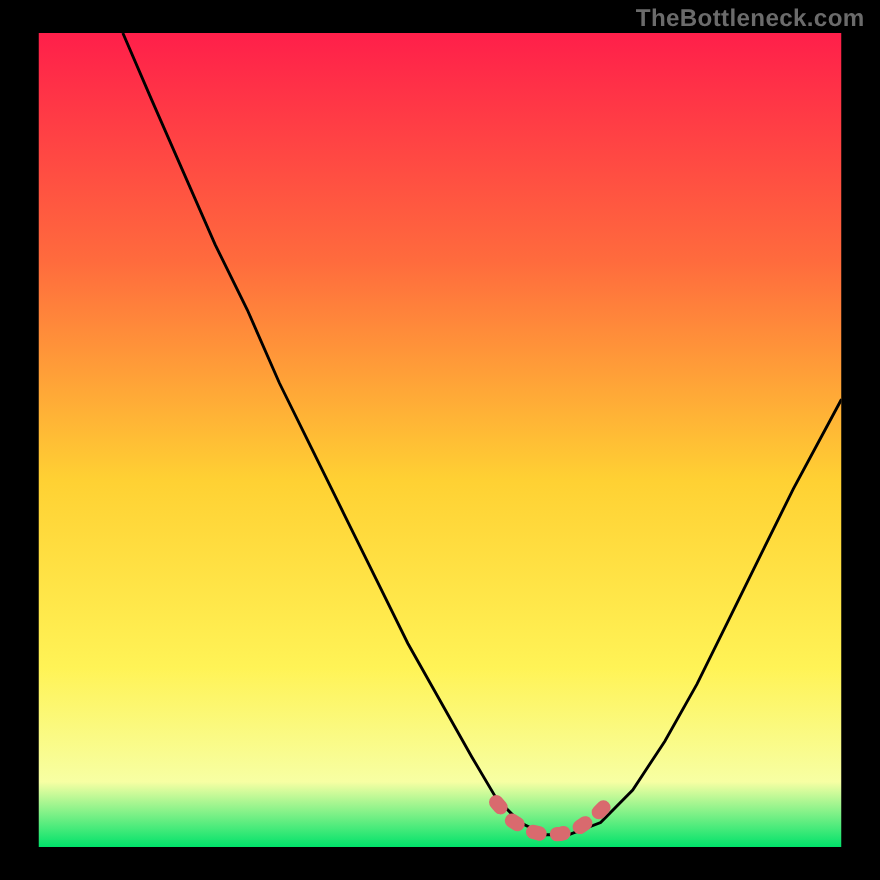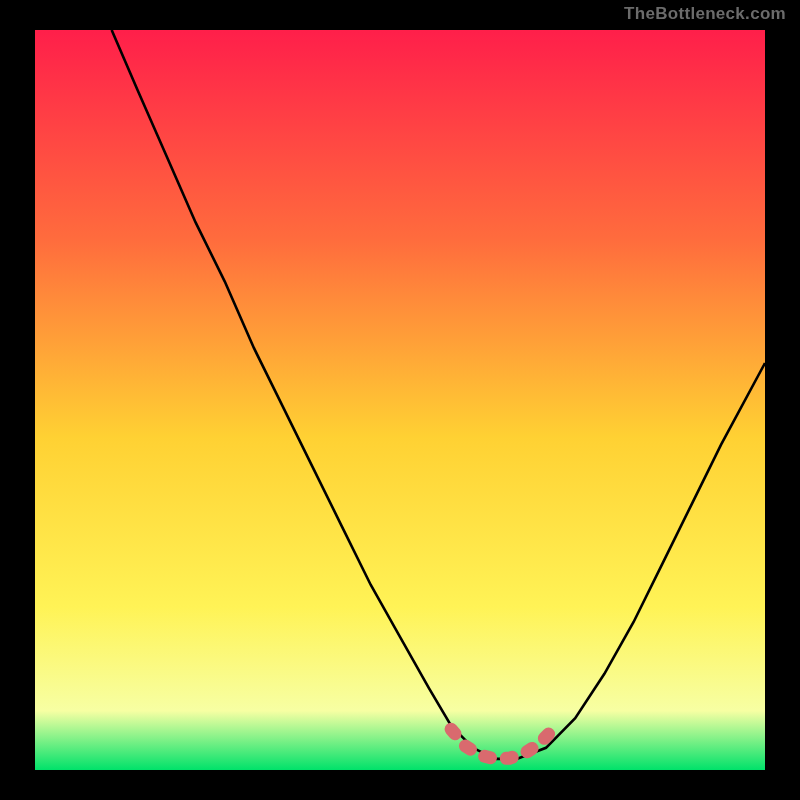--- a/index.html
+++ b/index.html
@@ -14,21 +14,21 @@
   .stage {
     position: relative;
     width: 800px;
     height: 800px;
     background: #000000;
   }
   .watermark {
     position: absolute;
     top: 4px;
     right: 14px;
-    font-size: 17px;
+    font-size: 22px;
     font-weight: 600;
     color: #6b6b6b;
     letter-spacing: 0.3px;
     z-index: 5;
     user-select: none;
   }
   .plot-wrap {
     position: absolute;
     left: 35px;
     top: 30px;

